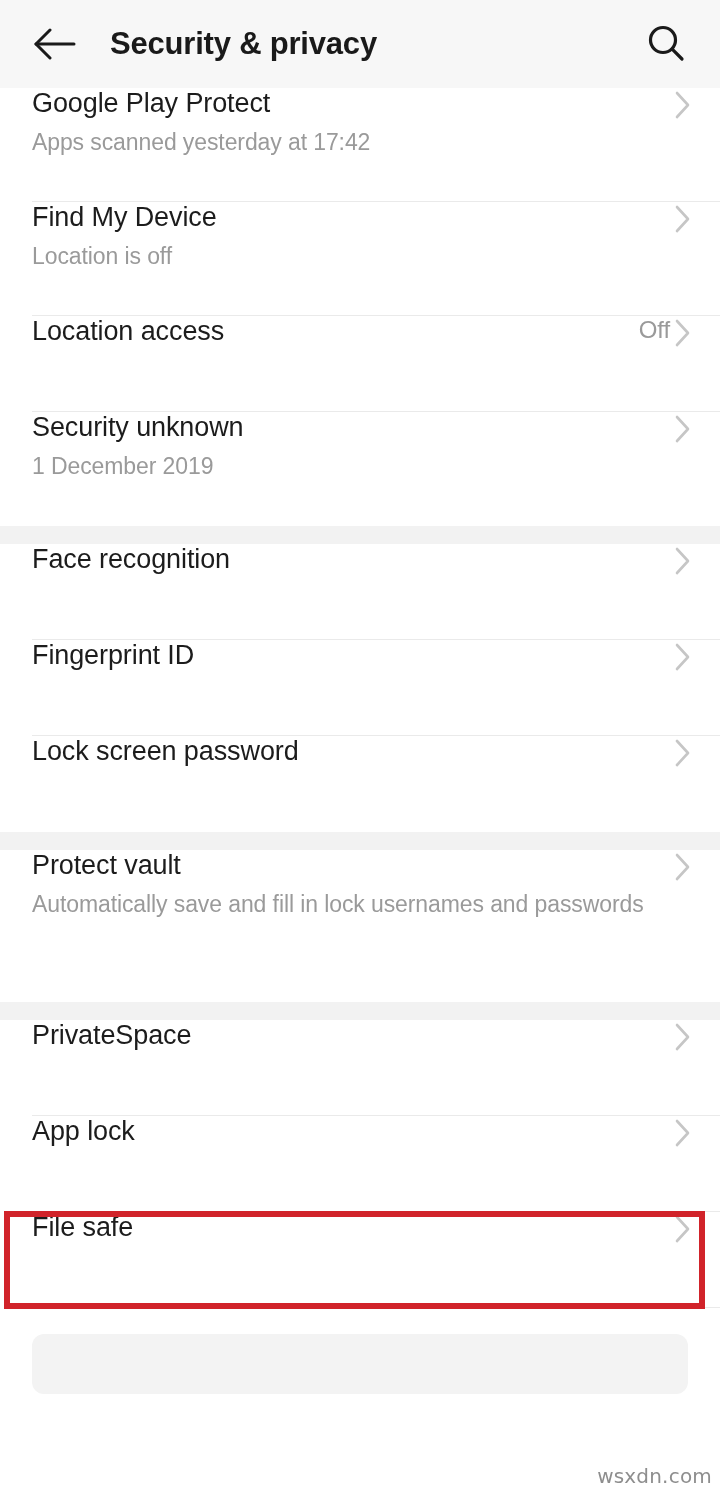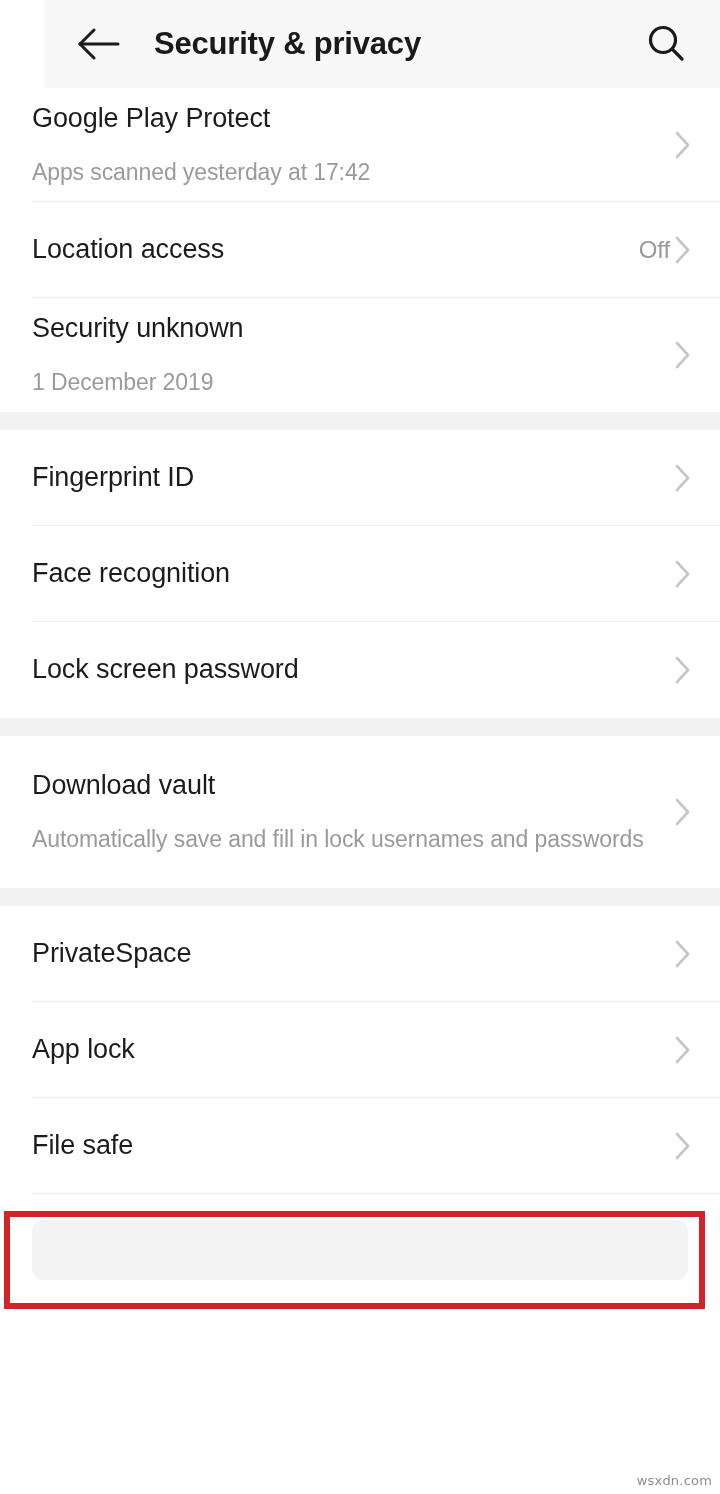--- a/index.html
+++ b/index.html
@@ -17,21 +17,20 @@
   }
 
   
   .appbar {
     height: 88px;
     background: #f7f7f7;
     display: flex;
     align-items: center;
     padding: 0 26px 0 28px;
     box-sizing: border-box;
-    margin-left: 44px;
   }
   .back-btn {
     width: 54px;
     height: 54px;
     display: flex;
     align-items: center;
     justify-content: center;
     flex: 0 0 auto;
     cursor: pointer;
   }
@@ -64,21 +63,21 @@
     background: #ffffff;
   }
   .group-gap {
     height: 18px;
     background: #f2f2f2;
   }
 
   .row {
     position: relative;
     display: flex;
-    align-items: center;
+    align-items: flex-start;
     padding: 0 24px 0 32px;
     box-sizing: border-box;
     background: #ffffff;
     cursor: pointer;
     min-height: 96px;
   }
   .row.two-line { min-height: 114px; }
   .row.three-line { min-height: 152px; }
 
   .row-divider::after {
@@ -99,21 +98,21 @@
   .row-title {
     font-size: 27px;
     color: #1c1c1c;
     line-height: 1.18;
     letter-spacing: -0.1px;
   }
   .row-sub {
     font-size: 23px;
     color: #9a9a9a;
     line-height: 1.34;
-    margin-top: 22px;
+    margin-top: 7px;
     letter-spacing: -0.1px;
   }
   .row-value {
     font-size: 24px;
     color: #9a9a9a;
     flex: 0 0 auto;
     letter-spacing: -0.1px;
   }
   .chevron {
     flex: 0 0 auto;
@@ -149,21 +148,21 @@
     position: absolute;
     left: 24px;
     top: 38px;
     white-space: nowrap;
   }
 
   .watermark {
     position: absolute;
     right: 8px;
     bottom: 6px;
-    font-size: 13px;
+    font-size: 20px;
     color: #8e8e8e;
     font-family: "DejaVu Sans", sans-serif;
     letter-spacing: 0.2px;
     z-index: 10;
   }
 </style>
 </head>
 <body>
 
 <div class="appbar">
@@ -193,20 +192,31 @@
         <div class="row-text">
           <div class="row-title">Google Play Protect</div>
           <div class="row-sub">Apps scanned yesterday at 17:42</div>
         </div>
         <div class="chevron">
           <svg width="20" height="32" viewBox="0 0 20 32" fill="none">
             <path d="M4 4 L15 16 L4 28" stroke="#c6c6c6" stroke-width="2.6" stroke-linecap="round" stroke-linejoin="round" fill="none"></path>
           </svg>
         </div>
       </div>
+      <div class="row two-line row-divider">
+        <div class="row-text">
+          <div class="row-title">Find My Device</div>
+          <div class="row-sub">Location is off</div>
+        </div>
+        <div class="chevron">
+          <svg width="20" height="32" viewBox="0 0 20 32" fill="none">
+            <path d="M4 4 L15 16 L4 28" stroke="#c6c6c6" stroke-width="2.6" stroke-linecap="round" stroke-linejoin="round" fill="none"></path>
+          </svg>
+        </div>
+      </div>
       <div class="row row-divider">
         <div class="row-text">
           <div class="row-title">Location access</div>
         </div>
         <div class="row-value">Off</div>
         <div class="chevron">
           <svg width="20" height="32" viewBox="0 0 20 32" fill="none">
             <path d="M4 4 L15 16 L4 28" stroke="#c6c6c6" stroke-width="2.6" stroke-linecap="round" stroke-linejoin="round" fill="none"></path>
           </svg>
         </div>
@@ -220,31 +230,31 @@
           <svg width="20" height="32" viewBox="0 0 20 32" fill="none">
             <path d="M4 4 L15 16 L4 28" stroke="#c6c6c6" stroke-width="2.6" stroke-linecap="round" stroke-linejoin="round" fill="none"></path>
           </svg>
         </div>
       </div>
     </div>
     <div class="group-gap"></div>
     <div class="group">
       <div class="row row-divider">
         <div class="row-text">
+          <div class="row-title">Face recognition</div>
+        </div>
+        <div class="chevron">
+          <svg width="20" height="32" viewBox="0 0 20 32" fill="none">
+            <path d="M4 4 L15 16 L4 28" stroke="#c6c6c6" stroke-width="2.6" stroke-linecap="round" stroke-linejoin="round" fill="none"></path>
+          </svg>
+        </div>
+      </div>
+      <div class="row row-divider">
+        <div class="row-text">
           <div class="row-title">Fingerprint ID</div>
-        </div>
-        <div class="chevron">
-          <svg width="20" height="32" viewBox="0 0 20 32" fill="none">
-            <path d="M4 4 L15 16 L4 28" stroke="#c6c6c6" stroke-width="2.6" stroke-linecap="round" stroke-linejoin="round" fill="none"></path>
-          </svg>
-        </div>
-      </div>
-      <div class="row row-divider">
-        <div class="row-text">
-          <div class="row-title">Face recognition</div>
         </div>
         <div class="chevron">
           <svg width="20" height="32" viewBox="0 0 20 32" fill="none">
             <path d="M4 4 L15 16 L4 28" stroke="#c6c6c6" stroke-width="2.6" stroke-linecap="round" stroke-linejoin="round" fill="none"></path>
           </svg>
         </div>
       </div>
       <div class="row">
         <div class="row-text">
           <div class="row-title">Lock screen password</div>
@@ -253,21 +263,21 @@
           <svg width="20" height="32" viewBox="0 0 20 32" fill="none">
             <path d="M4 4 L15 16 L4 28" stroke="#c6c6c6" stroke-width="2.6" stroke-linecap="round" stroke-linejoin="round" fill="none"></path>
           </svg>
         </div>
       </div>
     </div>
     <div class="group-gap"></div>
     <div class="group">
       <div class="row three-line">
         <div class="row-text">
-          <div class="row-title">Download vault</div>
+          <div class="row-title">Protect vault</div>
           <div class="row-sub">Automatically save and fill in lock usernames and passwords</div>
         </div>
         <div class="chevron">
           <svg width="20" height="32" viewBox="0 0 20 32" fill="none">
             <path d="M4 4 L15 16 L4 28" stroke="#c6c6c6" stroke-width="2.6" stroke-linecap="round" stroke-linejoin="round" fill="none"></path>
           </svg>
         </div>
       </div>
     </div>
     <div class="group-gap"></div>

